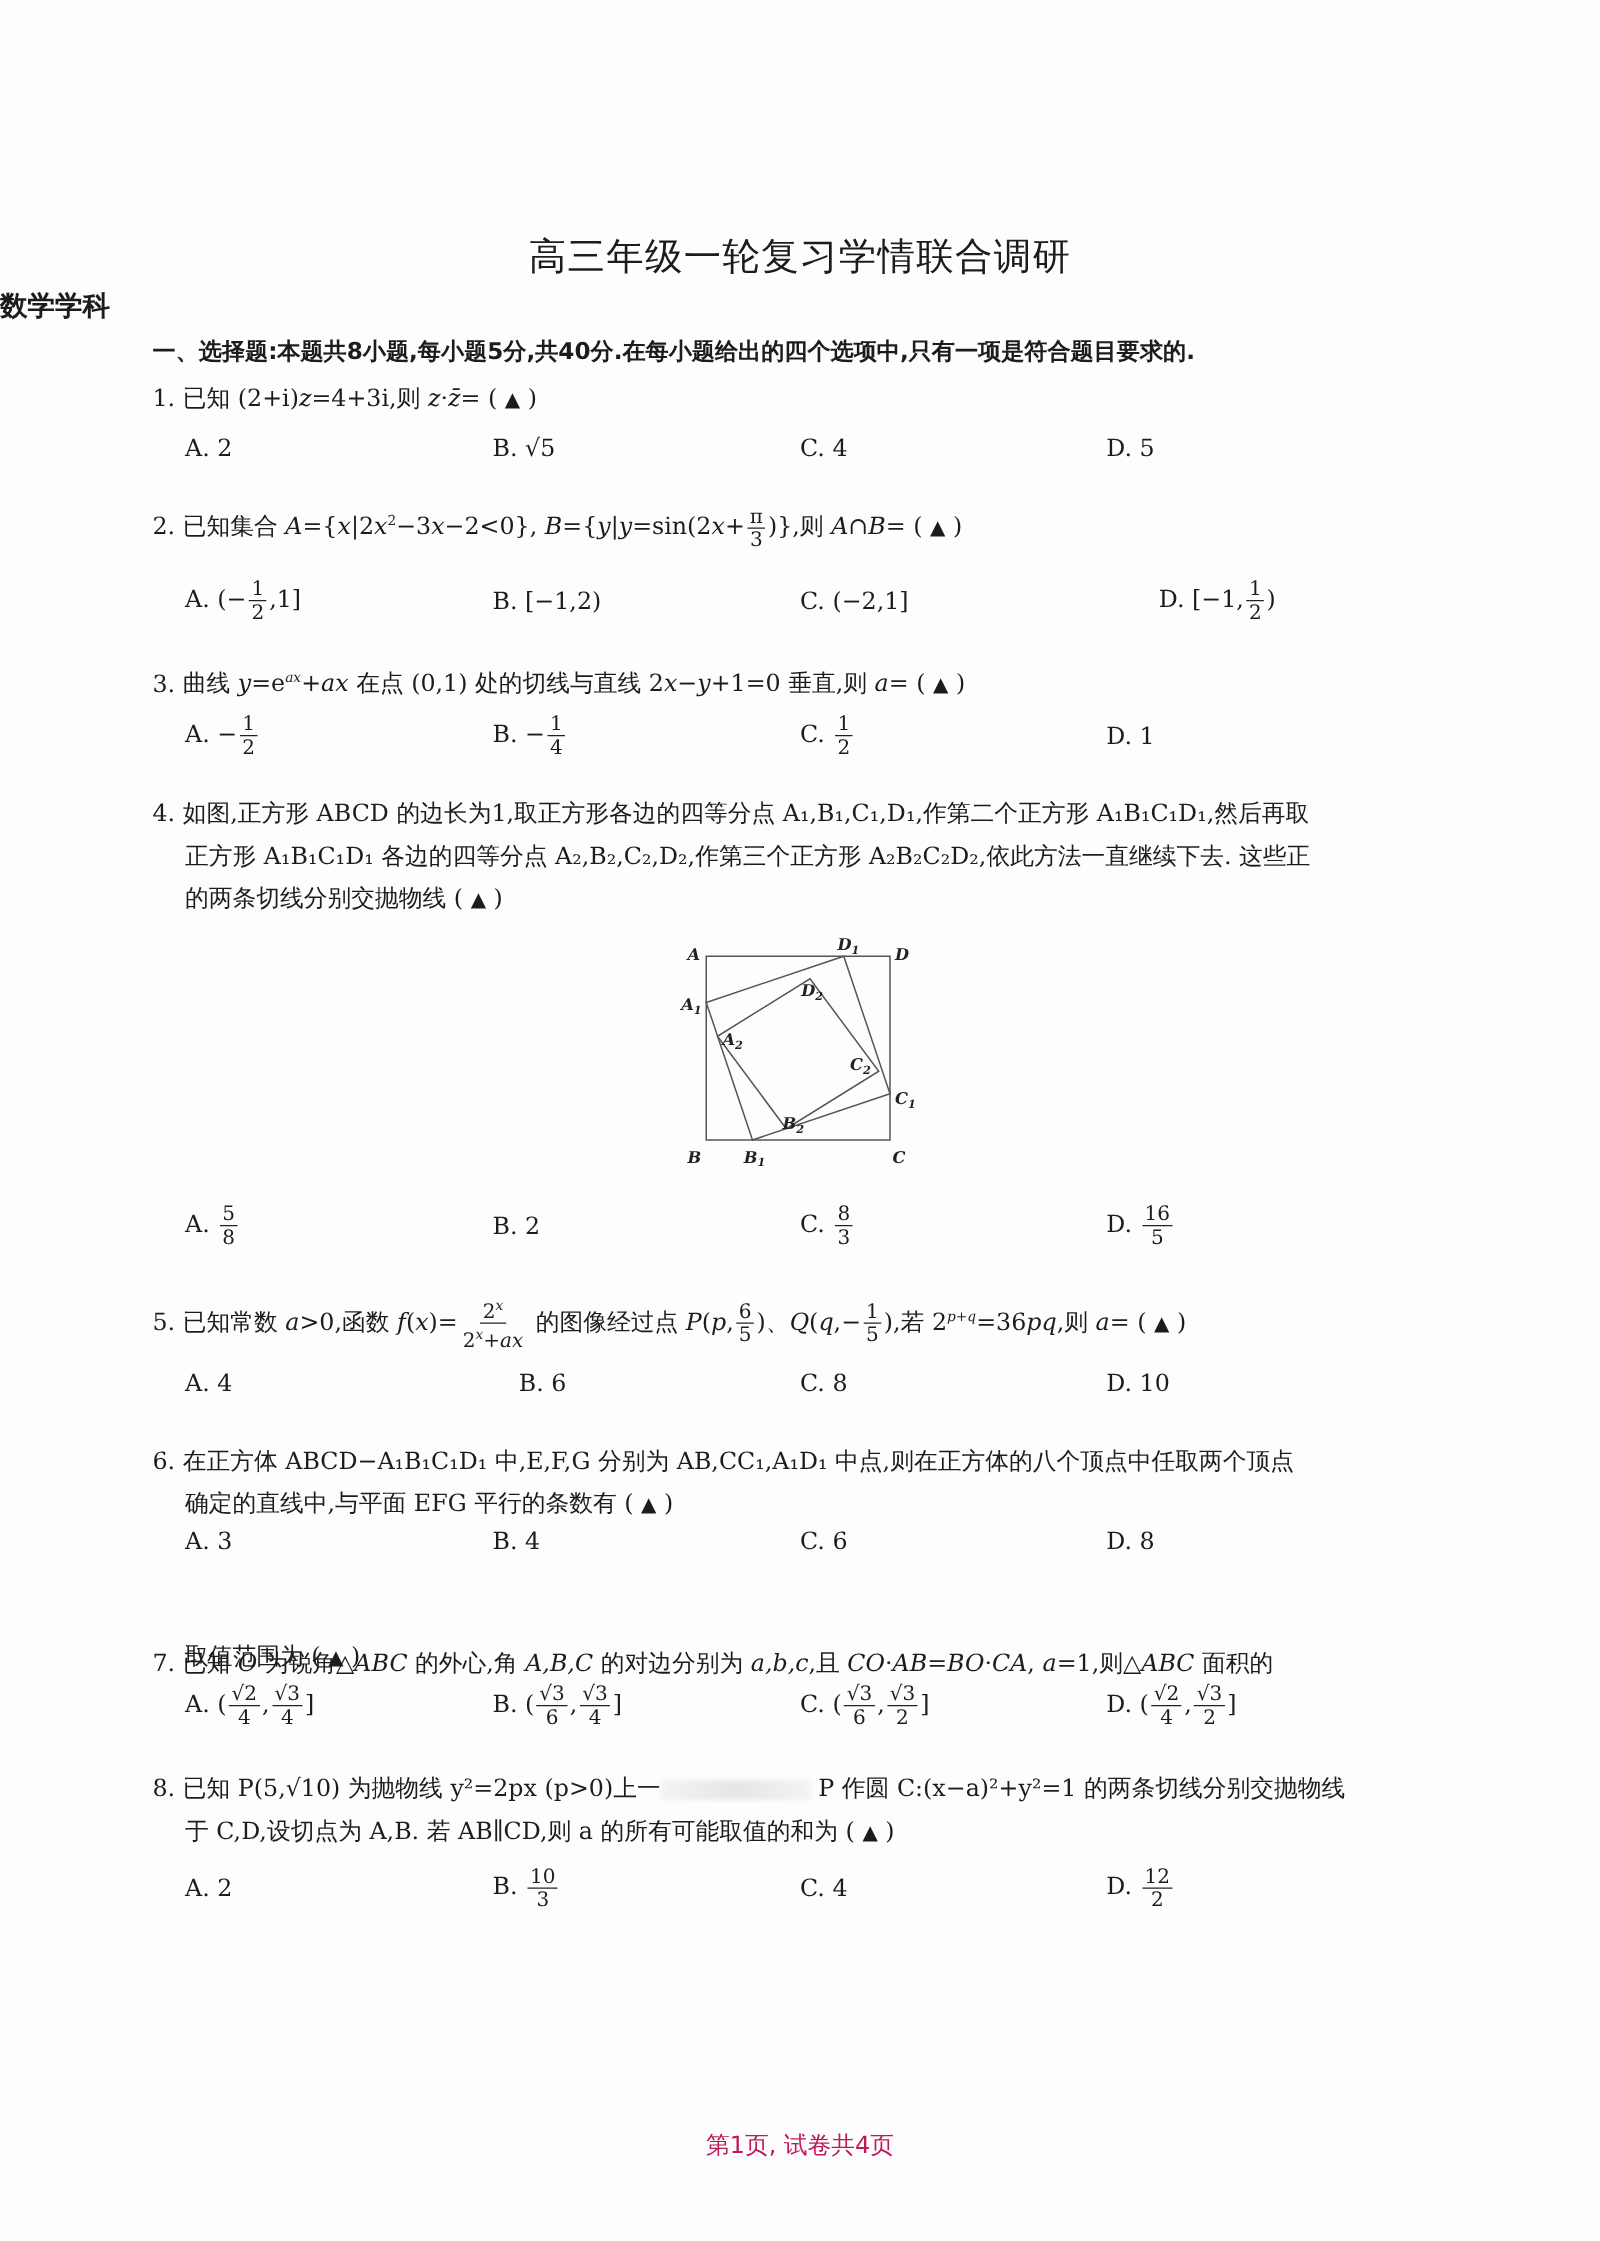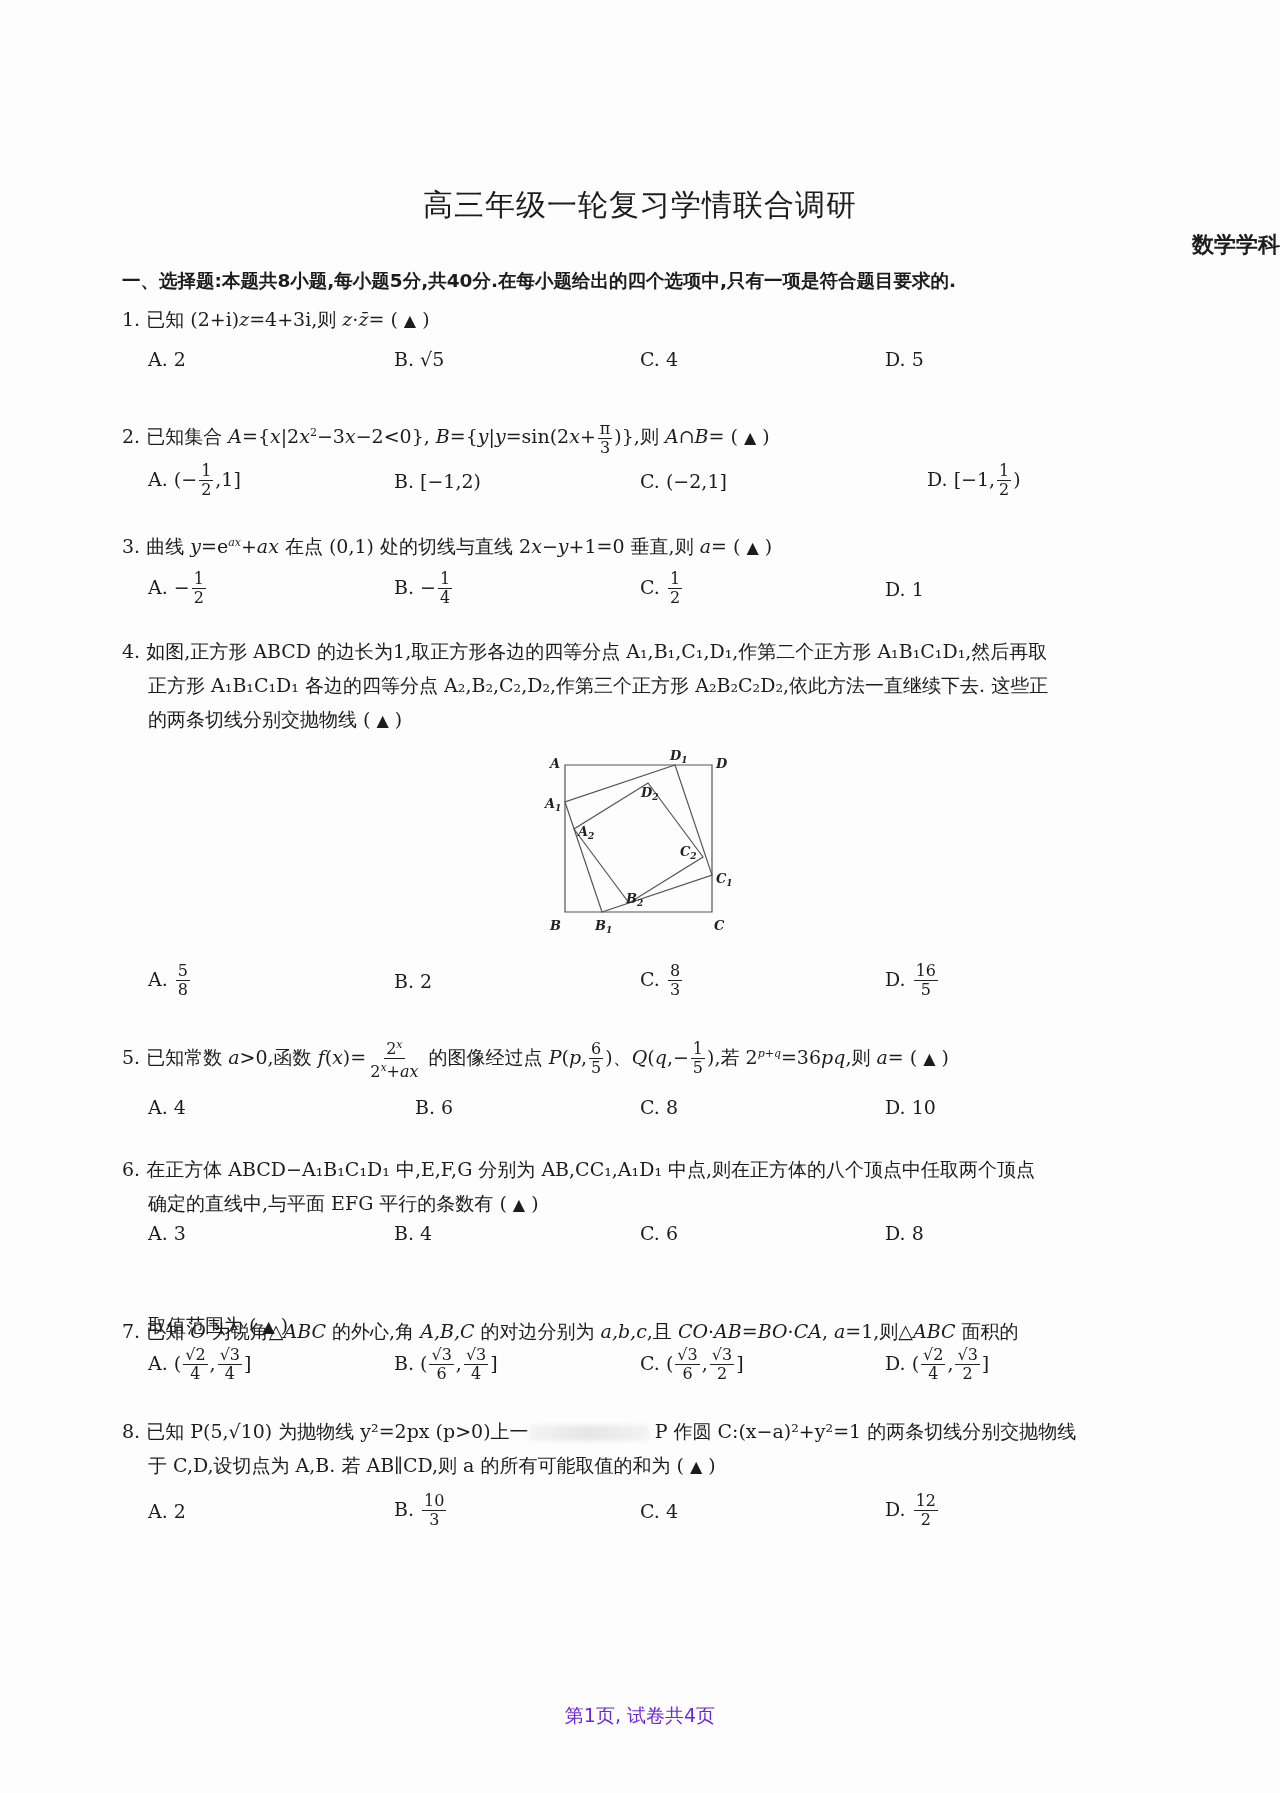--- a/index.html
+++ b/index.html
@@ -1,49 +1,49 @@
 <!DOCTYPE html>
 <html><head>
 <meta charset="utf-8">
 <style>
   html, body { margin:0; padding:0; background:#fdfdfd; }
   body { width:1280px; height:1793px; position:relative; overflow:hidden;
          font-family:"DejaVu Serif", "Liberation Serif", serif; color:#1c1c1c; }
   .abs { position:absolute; white-space:nowrap; }
   .title { left:0; width:1280px; top:185px; text-align:center; font-size:30px; letter-spacing:1px; font-family:"DejaVu Sans", sans-serif; }
-  .subtitle { left:0; width:1280px; top:230px; text-align:right; font-size:22px; font-weight:bold; font-family:"DejaVu Sans", sans-serif; }
+  .subtitle { left:0; width:1280px; top:230px; text-align:left; font-size:22px; font-weight:bold; font-family:"DejaVu Sans", sans-serif; }
   .section { left:122px; top:268px; font-size:18.5px; font-weight:bold; font-family:"DejaVu Sans", sans-serif;text-align:center; }
   .q { font-size:19px; line-height:34px; }
   .q i, .m { font-style:italic; }
   .opt { font-size:19px; }
   .frac { display:inline-flex; flex-direction:column; align-items:center; vertical-align:middle; font-size:16px; line-height:18px; margin:0 2px; }
   .frac .num { border-bottom:1px solid #222; padding:0 2px; }
   .frac .den { padding:0 2px; }
   .tri { font-family:"DejaVu Sans", sans-serif; font-size:16px; }
-  .footer { left:0; width:1280px; top:1703px; text-align:center; font-size:19px; font-family:"DejaVu Sans", sans-serif; color:#6d28d9; }
+  .footer { left:0; width:1280px; top:1703px; text-align:center; font-size:19px; font-family:"DejaVu Sans", sans-serif; color:#be185d; }
   sub, sup { font-size:11px; }
   .blur { display:inline-block; width:120px; height:16px; background:linear-gradient(90deg,#f3f3f3,#e6e6e6,#f3f3f3); vertical-align:middle; filter:blur(2px); }
 </style>
 </head>
 <body>
 
 <div class="abs title">高三年级一轮复习学情联合调研</div>
 <div class="abs subtitle">数学学科</div>
 <div class="abs section">一、选择题:本题共8小题,每小题5分,共40分.在每小题给出的四个选项中,只有一项是符合题目要求的.</div>
 
 <div class="abs q" style="left:122px;top:302px;">
   <span>1.</span>
   <span>已知 (2+i)<i>z</i>=4+3i,则 <i>z</i>·<i>z̄</i>= ( <span class="tri">▲</span> )</span>
 </div>
 <div class="abs opt" style="left:148px;top:348px;">A. 2</div>
 <div class="abs opt" style="left:394px;top:348px;">B. √5</div>
 <div class="abs opt" style="left:640px;top:348px;">C. 4</div>
 <div class="abs opt" style="left:885px;top:348px;">D. 5</div>
 
-<div class="abs q" style="left:122px;top:416px;">
+<div class="abs q" style="left:122px;top:400px;">
   <span>2.</span>
   <span>已知集合 <i>A</i>={<i>x</i>|2<i>x</i><sup>2</sup>−3<i>x</i>−2&lt;0}, <i>B</i>={<i>y</i>|<i>y</i>=sin(2<i>x</i>+<span class="frac">
         <span class="num">π</span>
         <span class="den">3</span>
       </span>)},则 <i>A</i>∩<i>B</i>= ( <span class="tri">▲</span> )</span>
 </div>
 <div class="abs opt" style="left:148px;top:462px;">A. (−<span class="frac">
       <span class="num">1</span>
       <span class="den">2</span>
     </span>,1]</div>

